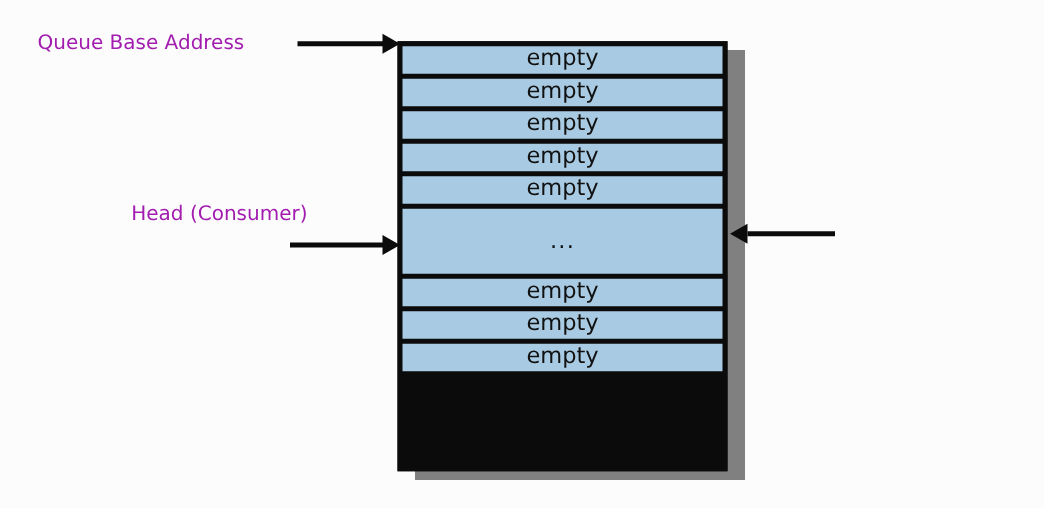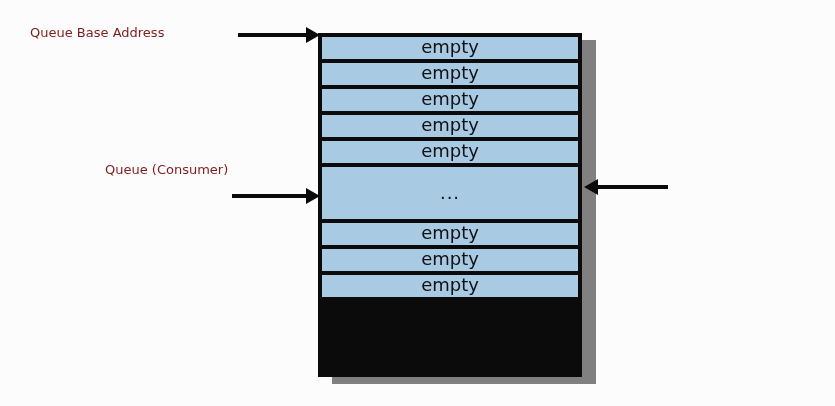--- a/index.html
+++ b/index.html
@@ -66,22 +66,22 @@
   }
   .queue-cell.tall .cell-label {
     font-size: 18px;
     letter-spacing: 1px;
     transform: translateY(0px);
   }
 
   
   .label {
     position: absolute;
-    font-size: 13px;
-    color: #7f1d1d;
+    font-size: 16px;
+    color: #a21caf;
     white-space: nowrap;
     line-height: 1;
   }
   #label-base {
     left: 30px;
     top: 26px;
   }
   #label-head {
     left: 105px;
     top: 163px;
@@ -160,21 +160,21 @@
     </div>
     <div class="queue-cell">
       <span class="cell-label">empty</span>
     </div>
     <div class="queue-cell">
       <span class="cell-label">empty</span>
     </div>
   </div>
 
   <div class="label" id="label-base">Queue Base Address</div>
-  <div class="label" id="label-head">Queue (Consumer)</div>
+  <div class="label" id="label-head">Head (Consumer)</div>
 
   <div class="arrow" id="arrow-base">
     <div class="arrow-shaft"></div>
     <div class="arrow-head-right"></div>
   </div>
 
   <div class="arrow" id="arrow-head">
     <div class="arrow-shaft"></div>
     <div class="arrow-head-right"></div>
   </div>

